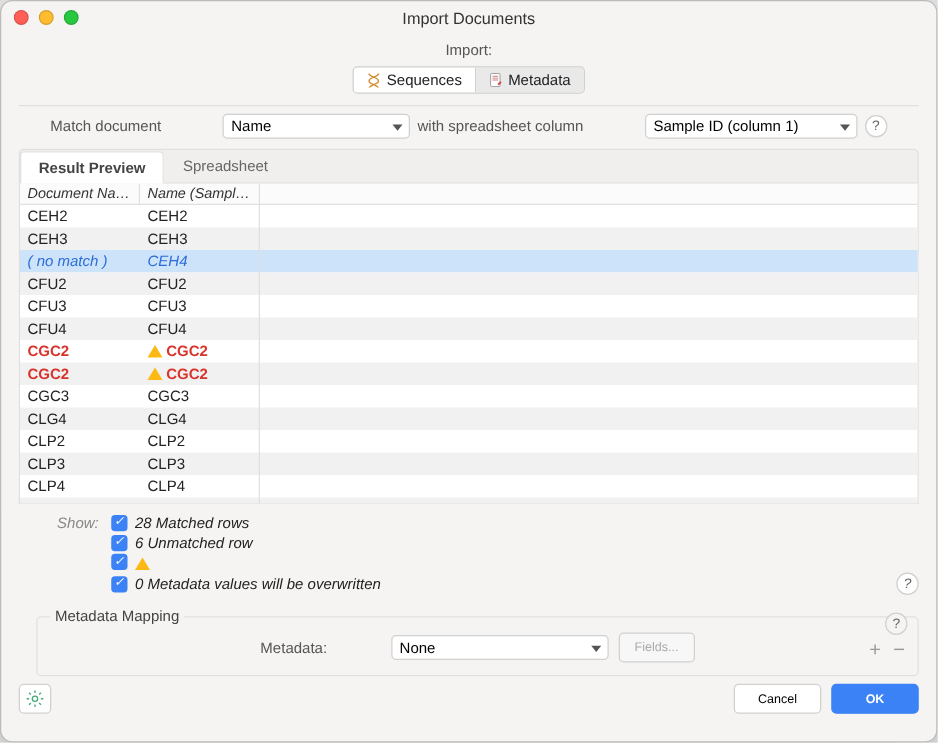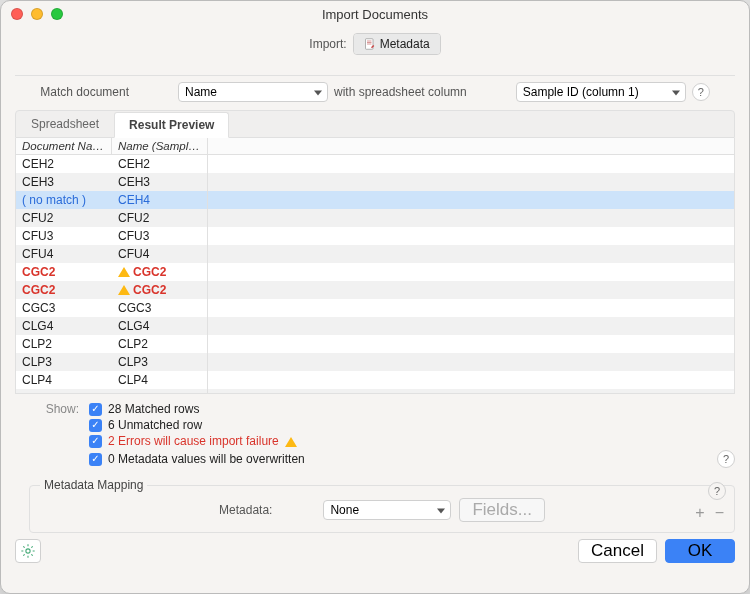--- a/index.html
+++ b/index.html
@@ -50,21 +50,21 @@
   .tl { width: 12px; height: 12px; border-radius: 50%; }
   .tl.red { background: #ff5f57; border: 0.5px solid rgba(0,0,0,0.15);}
   .tl.yellow { background: #febc2e; border: 0.5px solid rgba(0,0,0,0.15);}
   .tl.green { background: #28c840; border: 0.5px solid rgba(0,0,0,0.15);}
   .title {
     position: absolute; left:0; right:0; text-align:center;
     font-size: 13px; font-weight: 500; color:#333;
   }
   .content { flex:1; padding: 6px 14px 10px 14px; display:flex; flex-direction:column; overflow:hidden;}
   .row { display:flex; align-items:center; gap:6px; }
-  .import-row { justify-content:center; margin-bottom:16px; }
+  .import-row { justify-content:center; margin-bottom:5px;flex-direction:column; }
   .toggle-group { display:flex; border:1px solid var(--border); border-radius:4px; overflow:hidden;}
   .toggle-btn { padding:3px 10px; background:#fff; display:flex; align-items:center; gap:4px; border-right:1px solid var(--border);}
   .toggle-btn:last-child{border-right:none;}
   .toggle-btn.active { background:#e9e9e9; }
   .label { color:#555; }
   .separator { height:1px; background:var(--border-light); margin:4px 0 6px 0;}
   .match-row { justify-content:center; margin-bottom:8px; flex-wrap:wrap;}
   select.fake {
     border:1px solid var(--border); border-radius:4px; background:#fff;
     padding:2px 20px 2px 6px; font-size:12px; height:20px;
@@ -102,30 +102,30 @@
   .thead, .trow { display:flex; }
   .thead { background:#fbfbfb; border-bottom:1px solid var(--border-light); }
   .th, .td { padding:2px 6px; overflow:hidden; white-space:nowrap; text-overflow:ellipsis;}
   .th { font-size:11.5px; color:#333; border-right:1px solid var(--border-light);font-style:italic;}
   .col0 { width:96px; }
   .col1 { width:96px; border-right:1px solid var(--border-light);}
   .tbody { flex:1; overflow-y:auto; overflow-x:hidden;}
   .trow { height:18px; align-items:center; font-size:12px;}
   .trow.alt { background: var(--row-alt);}
   .trow.nomatch { background: var(--row-highlight);}
-  .trow.nomatch .td { color: var(--accent); }
+  .trow.nomatch .td { color: var(--accent); font-style:italic;}
   .trow.err .td { color: var(--red); font-weight:600;}
   .warn-icon {
     display:inline-block; width:0; height:0; margin-right:3px;
     border-left:6px solid transparent; border-right:6px solid transparent;
     border-bottom:10px solid var(--warn-bg);
     position:relative; top:1px;
   }
 
-  .show-block { margin:6px 0 0 18px; }
+  .show-block { margin:6px 0 0 18px;font-style:italic; }
   .show-row { display:flex; align-items:center; gap:6px; margin:2px 0;}
   .show-label { color:var(--text-muted); width:46px; text-align:right; margin-right:4px;}
   .chk {
     width:13px; height:13px; border-radius:3px; background:var(--btn-blue);
     display:inline-flex; align-items:center; justify-content:center; color:#fff;
     font-size:10px; line-height:1;
   }
   .show-text.err { color: var(--red);}
   .help-float-r { margin-left:auto; }
 
@@ -141,23 +141,23 @@
 
   .footer { display:flex; align-items:center; gap:8px; margin-top:0;}
   .gear-btn {
     width:26px; height:24px; border:1px solid var(--border); border-radius:4px; background:#fff;
     display:flex; align-items:center; justify-content:center;
   }
   .spacer { flex:1; }
   .btn {
     min-width:70px; height:24px; border:1px solid var(--border); border-radius:4px;
     background:#fff; display:flex; align-items:center; justify-content:center;
-    font-size:17px; padding:0 12px;
-  }
-  .btn.primary { background: var(--btn-blue); color:#000000; border-color: var(--btn-blue); font-weight:400;}
+    font-size:10px; padding:0 12px;
+  }
+  .btn.primary { background: var(--btn-blue); color:#ffffff; border-color: var(--btn-blue); font-weight:700;}
   .btn.disabled { color:#aaa; background:#f7f7f7;}
 
   svg.gear{width:16px;height:16px;}
   svg.dna{width:12px;height:12px;}
   svg.doc{width:12px;height:12px;}
 </style>
 </head>
 <body>
 
 <div class="window">
@@ -168,20 +168,26 @@
       <div class="tl green"></div>
     </div>
     <div class="title">Import Documents</div>
   </div>
 
   <div class="content">
 
     <div class="row import-row">
       <span class="label">Import:</span>
       <div class="toggle-group">
+        <div class="toggle-btn">
+          <svg class="dna" viewBox="0 0 16 16">
+              <path d="M3 1c0 4 10 4 10 8s-10 4-10 8M13 1c0 4-10 4-10 8s10 4 10 8" stroke="#d28a2a" stroke-width="1.5" fill="none"></path>
+            </svg>
+          <span>Sequences</span>
+        </div>
         <div class="toggle-btn active">
           <svg class="doc" viewBox="0 0 16 16">
               <rect x="2" y="1" width="10" height="14" rx="1" fill="#fff" stroke="#999"></rect>
               <path d="M4 4h6M4 6h6M4 8h6" stroke="#c77" stroke-width="1"></path>
               <path d="M10 13l3-3" stroke="#c44" stroke-width="2"></path>
             </svg>
           <span>Metadata</span>
         </div>
       </div>
     </div>
@@ -199,22 +205,22 @@
       <span class="select-wrap">
         <select class="fake" style="width:170px">
           <option>Sample ID (column 1)</option>
         </select>
       </span>
       <span class="help">?</span>
     </div>
 
     <div class="tabstrip-area">
       <div class="tabs">
+        <div class="tab active">Result Preview</div>
         <div class="tab inactive">Spreadsheet</div>
-        <div class="tab active">Result Preview</div>
       </div>
     </div>
 
     <div class="table-wrap">
       <div class="thead">
         <div class="th col0">Document Name</div>
         <div class="th col1">Name (Sample ID)</div>
         <div class="th" style="flex:1;border-right:none"></div>
       </div>
       <div class="tbody" id="tbody">
@@ -284,38 +290,37 @@
         <span class="show-text">28 Matched rows</span>
       </div>
       <div class="show-row">
         <span class="show-label"></span>
         <span class="chk">✓</span>
         <span class="show-text">6 Unmatched row</span>
       </div>
       <div class="show-row">
         <span class="show-label"></span>
         <span class="chk">✓</span>
-        <span class="show-text err">2 Errors will cause import failure</span>
         <span class="warn-icon"></span>
       </div>
       <div class="show-row">
         <span class="show-label"></span>
         <span class="chk">✓</span>
         <span class="show-text">0 Metadata values will be overwritten</span>
         <span class="help help-float-r">?</span>
       </div>
     </div>
 
     <fieldset class="mapping">
       <legend>Metadata Mapping</legend>
       <span class="help">?</span>
       <div class="mapping-row">
         <span class="label">Metadata:</span>
         <span class="select-wrap">
-          <select class="fake" style="width:128px">
+          <select class="fake" style="width:174px">
             <option>None</option>
           </select>
         </span>
         <button class="btn disabled" style="min-width:0">Fields...</button>
       </div>
       <div class="plusminus">
         <span>+</span>
         <span>−</span>
       </div>
     </fieldset>

